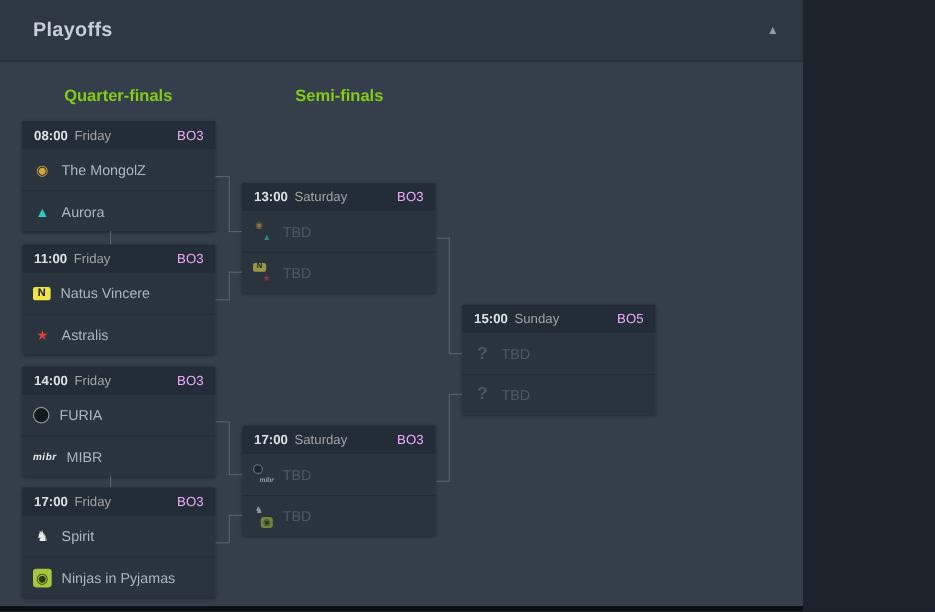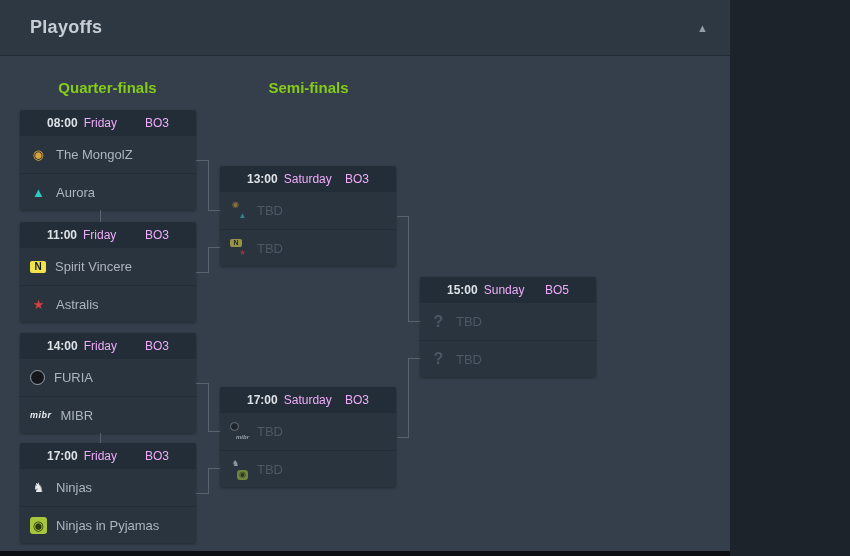--- a/index.html
+++ b/index.html
@@ -8,23 +8,23 @@
   .stage{position:relative;width:730px;height:556px;background:#343f4b;overflow:hidden}
   .panel-header{position:absolute;left:0;top:0;width:100%;height:56px;background:#2d3843;
     border-bottom:1px solid #222b34;display:flex;align-items:center;padding:0 22px 0 30px}
   .panel-title{font-size:18px;font-weight:bold;color:#c6cdd4;letter-spacing:.3px}
   .collapse{margin-left:auto;color:#939da7;font-size:11px;cursor:pointer;user-select:none}
   .round-label{position:absolute;top:79px;height:20px;text-align:center;font-size:15px;
     font-weight:bold;color:#84cc16}
   .match-card{position:absolute;width:176px;box-shadow:0 1px 3px rgba(0,0,0,.35);
     border-radius:2px;overflow:hidden}
   .match-header{height:26px;background:#232d37;display:flex;align-items:center;
-    padding:0 27px;font-size:12px}
+    padding:0 11px;font-size:12px}
   .m-time{color:#dde2e6;font-weight:bold}
-  .m-day{color:#f0abfc;margin-left:6px}
+  .m-day{color:#a3a3a3;margin-left:6px}
   .m-fmt{margin-left:auto;color:#f0abfc}
   .team-row{height:37px;background:#2a343f;display:flex;align-items:center;
     padding:0 10px;gap:9px;cursor:pointer}
   .team-row + .team-row{border-top:1px solid #232d37}
   .tname{font-size:13px;color:#adb5bd;white-space:nowrap}
   .tbd .tname{color:#4c5863}
   .ticon{display:inline-flex;align-items:center;justify-content:center;width:17px;height:17px;
     font-size:13px;line-height:1;flex:0 0 auto}
   [data-icon="navi"]{font-size:10px;font-weight:bold;width:16px;height:12px}
   [data-icon="mibr"]{font-size:9px;font-style:italic;font-weight:bold;width:auto;letter-spacing:.5px}
@@ -73,21 +73,21 @@
   </div>
 
   <div class="match-card" style="left:20px;top:222px">
     <div class="match-header">
       <span class="m-time">11:00</span>
       <span class="m-day">Friday</span>
       <span class="m-fmt">BO3</span>
     </div>
     <div class="team-row">
       <span class="ticon" data-icon="navi" style="color: rgb(21, 24, 26); background: rgb(242, 226, 74); border-radius: 2px;">N</span>
-      <span class="tname">Spirit Vincere</span>
+      <span class="tname">Natus Vincere</span>
     </div>
     <div class="team-row">
       <span class="ticon" data-icon="astralis" style="color: rgb(214, 64, 64);">★</span>
       <span class="tname">Astralis</span>
     </div>
   </div>
 
   <div class="match-card" style="left:20px;top:333px">
     <div class="match-header">
       <span class="m-time">14:00</span>
@@ -105,21 +105,21 @@
   </div>
 
   <div class="match-card" style="left:20px;top:443px">
     <div class="match-header">
       <span class="m-time">17:00</span>
       <span class="m-day">Friday</span>
       <span class="m-fmt">BO3</span>
     </div>
     <div class="team-row">
       <span class="ticon" data-icon="spirit" style="color: rgb(232, 236, 239);">♞</span>
-      <span class="tname">Ninjas</span>
+      <span class="tname">Spirit</span>
     </div>
     <div class="team-row">
       <span class="ticon" data-icon="nip" style="color: rgb(44, 58, 18); background: rgb(168, 198, 59); border-radius: 3px;">◉</span>
       <span class="tname">Ninjas in Pyjamas</span>
     </div>
   </div>
 
   <div class="match-card" style="left:220px;top:166px">
     <div class="match-header">
       <span class="m-time">13:00</span>

